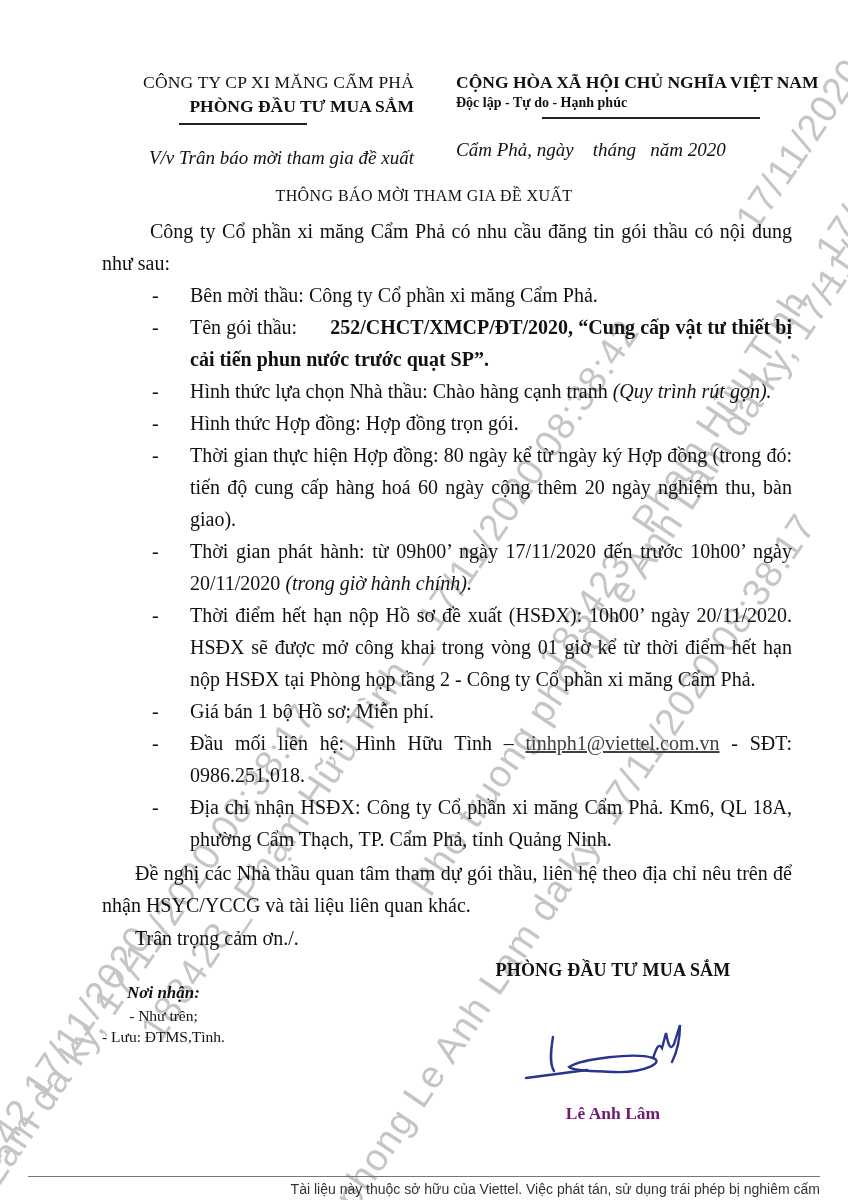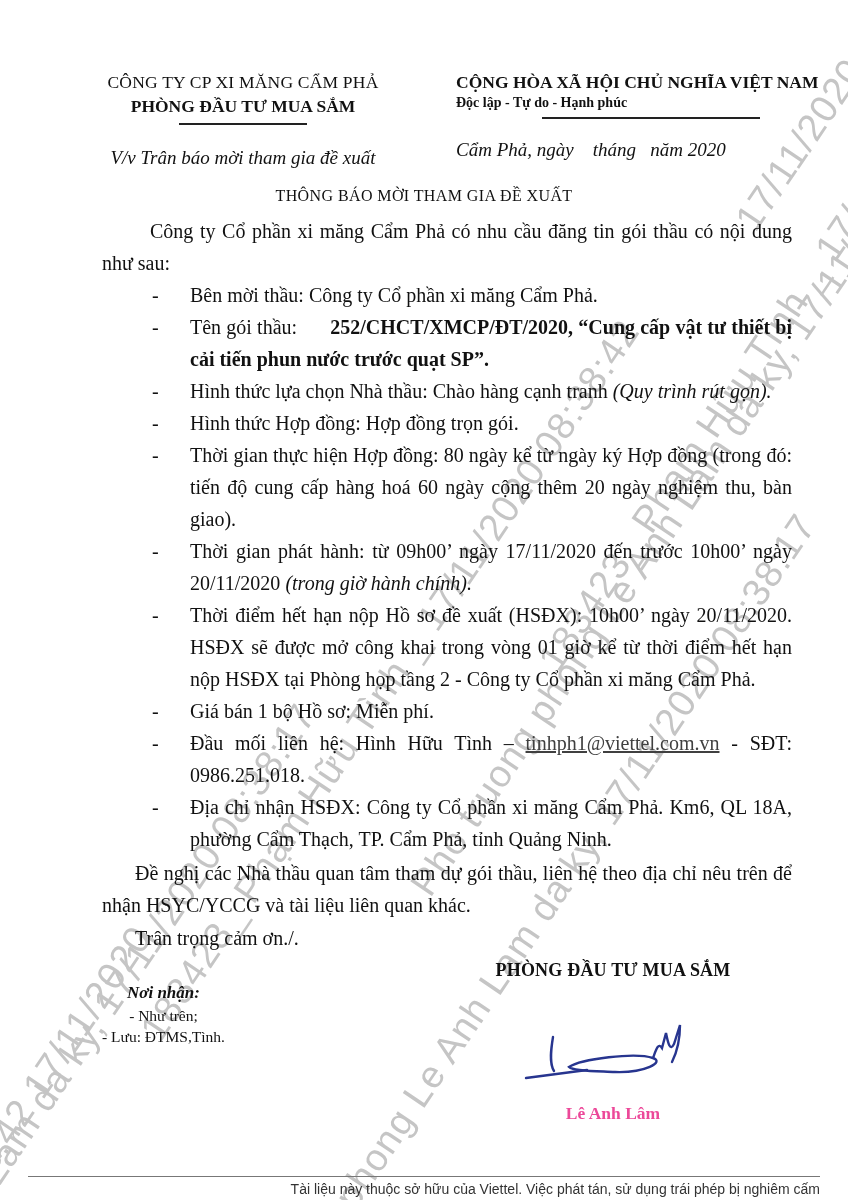--- a/index.html
+++ b/index.html
@@ -10,21 +10,21 @@
   .wm{position:absolute;white-space:nowrap;font-family:"Liberation Sans",sans-serif;
       font-size:38px;letter-spacing:1px;color:#c5c5c5;
       transform:rotate(-56deg);transform-origin:0 50%;}
   .content{position:relative;z-index:1;}
   
   .stamp{position:absolute;top:28px;left:30px;border:2px solid #4a4a4a;
          padding:3px 10px 4px 8px;font-family:"Liberation Sans",sans-serif;
          font-size:13.5px;line-height:18px;color:#222;background:rgba(255,255,255,.85);}
   
   .header{display:flex;padding-top:72px;}
-  .h-left{width:342px;margin-left:72px;text-align:center;}
+  .h-left{width:342px;margin-left:72px;text-align:right;}
   .h-right{width:390px;margin-left:42px;text-align:left;}
   .org{font-size:17.5px;letter-spacing:.2px;}
   .dept{font-size:17.5px;font-weight:bold;margin-top:3px;}
   .rule{border:0;border-top:2px solid #222;margin:6px auto 0 auto;}
   .rule-left{width:128px;}
   .rule-right{width:218px;}
   .nat{font-size:17.5px;font-weight:bold;}
   .motto{font-size:14px;font-weight:bold;margin-top:2px;}
   .subject{font-style:italic;font-size:19px;margin-top:22px;}
   .placedate{font-style:italic;font-size:19px;margin-top:20px;white-space:pre;}
@@ -40,21 +40,21 @@
   a.seg-link{color:#404040;}
   .close-para{text-indent:33px;text-align:justify;margin-top:2px;}
   .thanks{margin-left:33px;margin-top:1px;}
   
   .sign-row{display:flex;justify-content:space-between;padding:0 56px 0 102px;margin-top:6px;}
   .recipients{margin-top:22px;font-size:15.5px;line-height:21px;text-align:center;}
   .recipients .noinhan{font-weight:bold;font-style:italic;font-size:17px;margin-bottom:2px;}
   .sign-col{width:330px;text-align:center;margin-right:14px;}
   .sign-dept{font-size:18px;font-weight:bold;letter-spacing:.2px;}
   .signature{margin:40px auto 0 auto;width:180px;height:72px;}
-  .signer{color:#ec4899;font-weight:bold;font-size:17.5px;margin-top:10px;}
+  .signer{color:#701a75;font-weight:bold;font-size:17.5px;margin-top:10px;}
   
   .footer{position:absolute;left:28px;right:28px;bottom:0;z-index:2;}
   .footer hr{border:0;border-top:1.5px solid #777;margin:0;}
   .footer-text{text-align:right;font-family:"Liberation Sans",sans-serif;
                font-size:14px;color:#333;padding:4px 0 3px 0;background:transparent;}
 </style>
 </head>
 <body>
 
 <div class="page">

